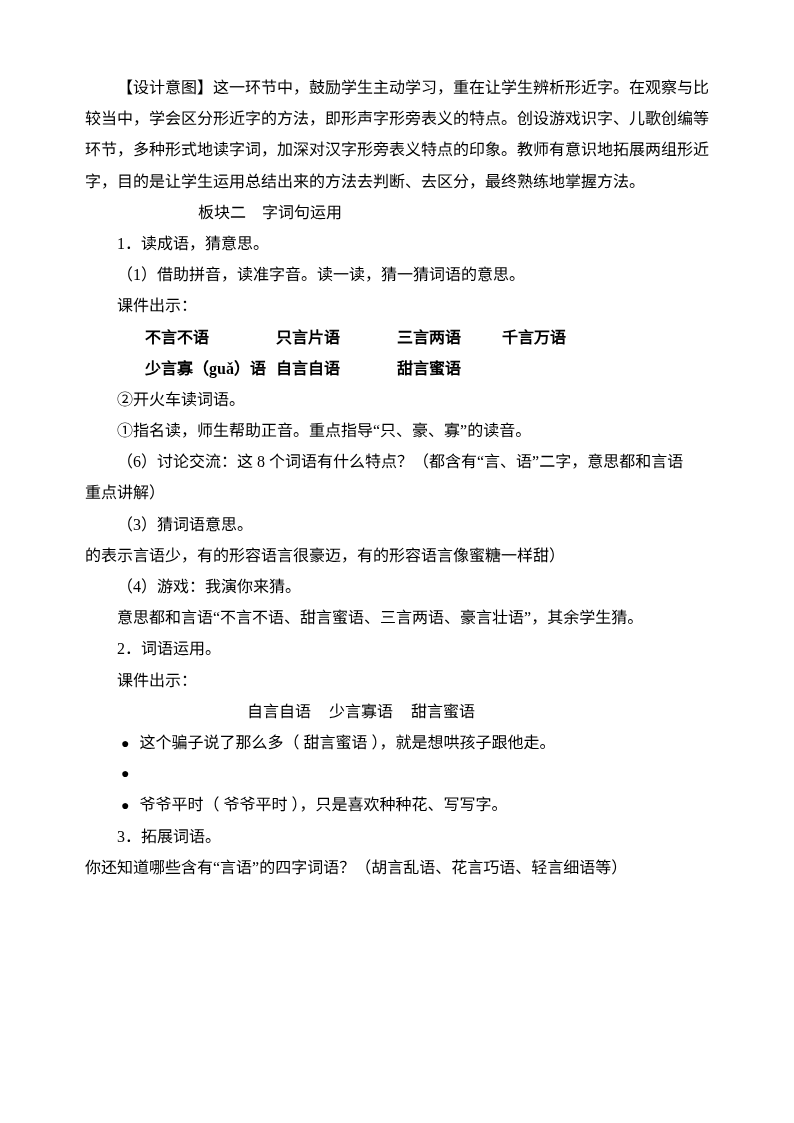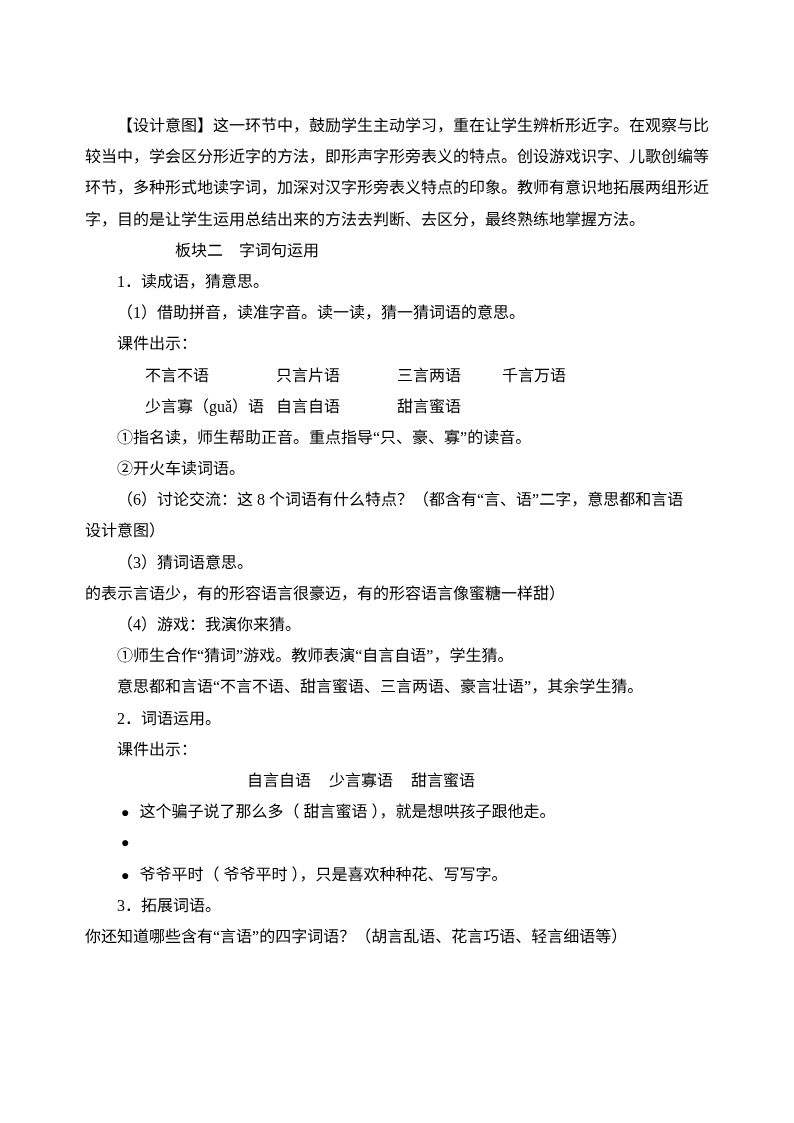--- a/index.html
+++ b/index.html
@@ -17,38 +17,39 @@
   }
   .page {
     width: 794px;
     height: 1123px;
     background: #ffffff;
     box-sizing: border-box;
   }
   .content {
     margin-left: 85px;
     width: 625px;
-    padding-top: 110px;
+    padding-top: 72px;
     line-height: 31.2px;
   }
   .line {
     height: 31.2px;
     white-space: nowrap;
   }
   .indent {
     text-indent: 32px;
   }
   .heading {
-    margin-left: 90px;
+    margin-left: 113px;
   }
   .idiom-row {
     display: grid;
     grid-template-columns: 131px 121px 105px auto;
     padding-left: 60px;
     box-sizing: border-box;
+    font-weight: bold;
   }
   .idiom-cell {
     white-space: nowrap;
   }
   .word-bank {
     display: flex;
     gap: 18px;
     padding-left: 162px;
     box-sizing: border-box;
   }
@@ -85,31 +86,30 @@
       <span class="idiom-cell">只言片语</span>
       <span class="idiom-cell">三言两语</span>
       <span class="idiom-cell">千言万语</span>
     </div>
     <div class="line idiom-row">
       <span class="idiom-cell">少言寡（guǎ）语</span>
       <span class="idiom-cell">自言自语</span>
       <span class="idiom-cell">甜言蜜语</span>
     </div>
 
+    <div class="line indent">②开火车读词语。</div>
     <div class="line indent">①指名读，师生帮助正音。重点指导“只、豪、寡”的读音。</div>
-    <div class="line indent">②开火车读词语。</div>
 
     <div class="line indent">（6）讨论交流：这 8 个词语有什么特点？（都含有“言、语”二字，意思都和言语</div>
-    <div class="line">设计意图）</div>
+    <div class="line">重点讲解）</div>
 
     <div class="line indent">（3）猜词语意思。</div>
     <div class="line">的表示言语少，有的形容语言很豪迈，有的形容语言像蜜糖一样甜）</div>
 
     <div class="line indent">（4）游戏：我演你来猜。</div>
-    <div class="line indent">①师生合作“猜词”游戏。教师表演“自言自语”，学生猜。</div>
     <div class="line indent">意思都和言语“不言不语、甜言蜜语、三言两语、豪言壮语”，其余学生猜。</div>
 
     <div class="line indent">2．词语运用。</div>
     <div class="line indent">课件出示：</div>
 
     <div class="line word-bank">
       <span>自言自语</span>
       <span>少言寡语</span>
       <span>甜言蜜语</span>
     </div>

